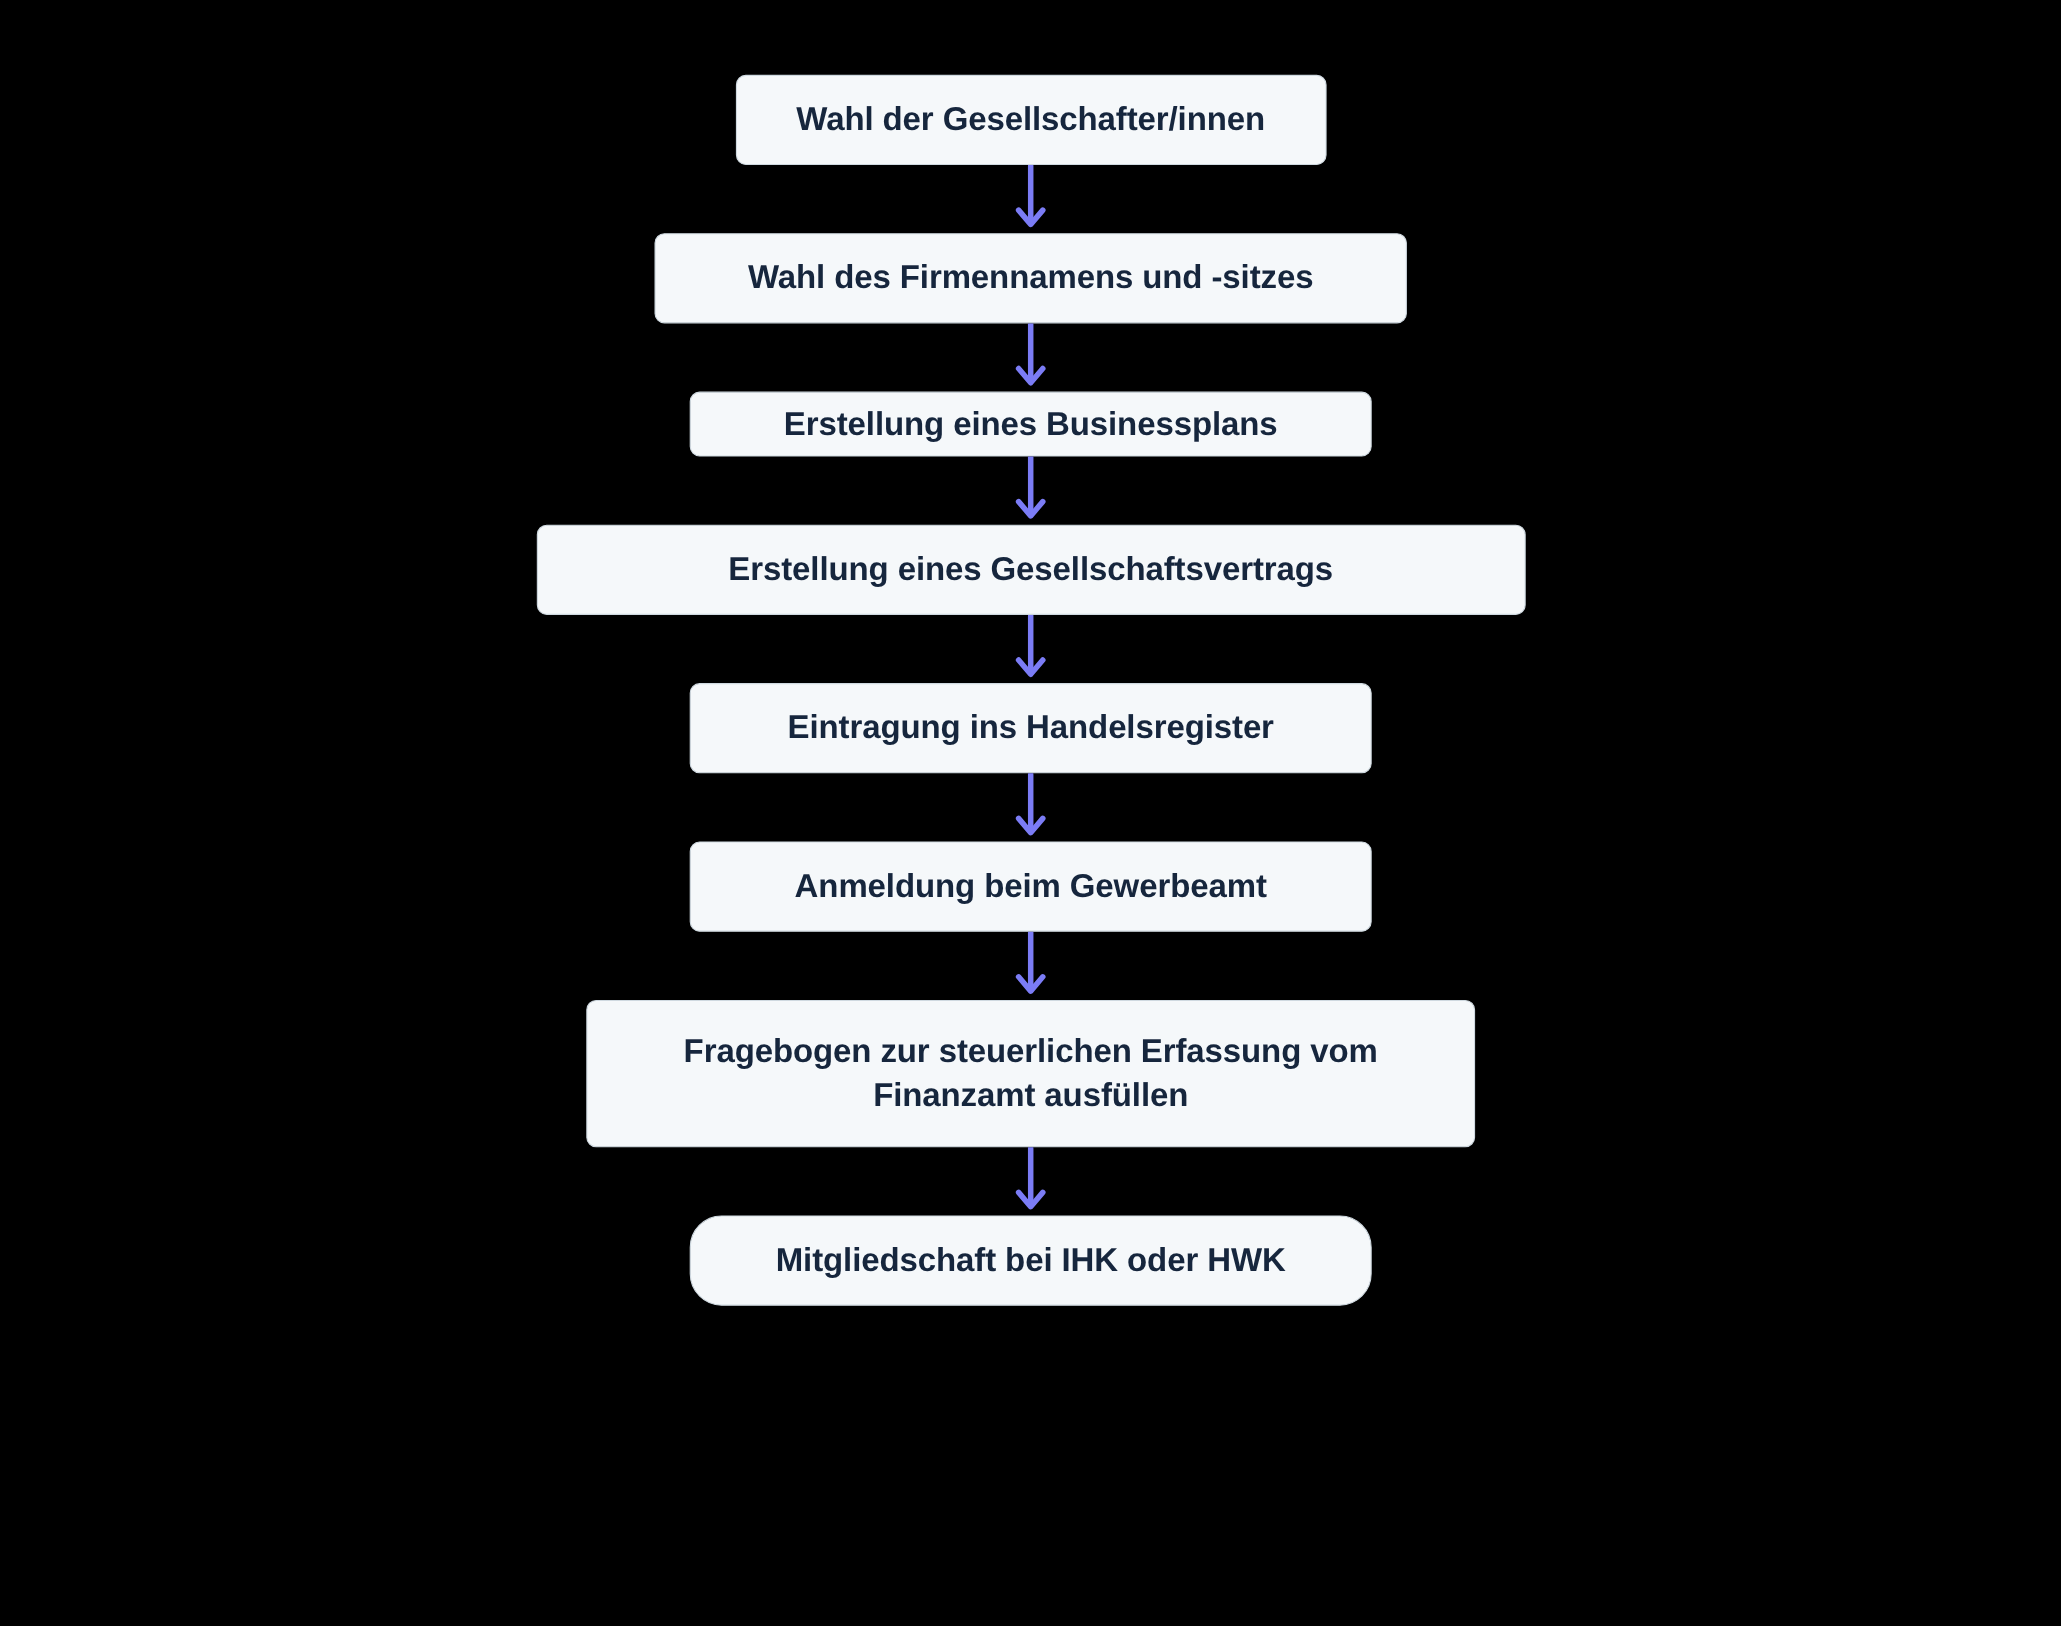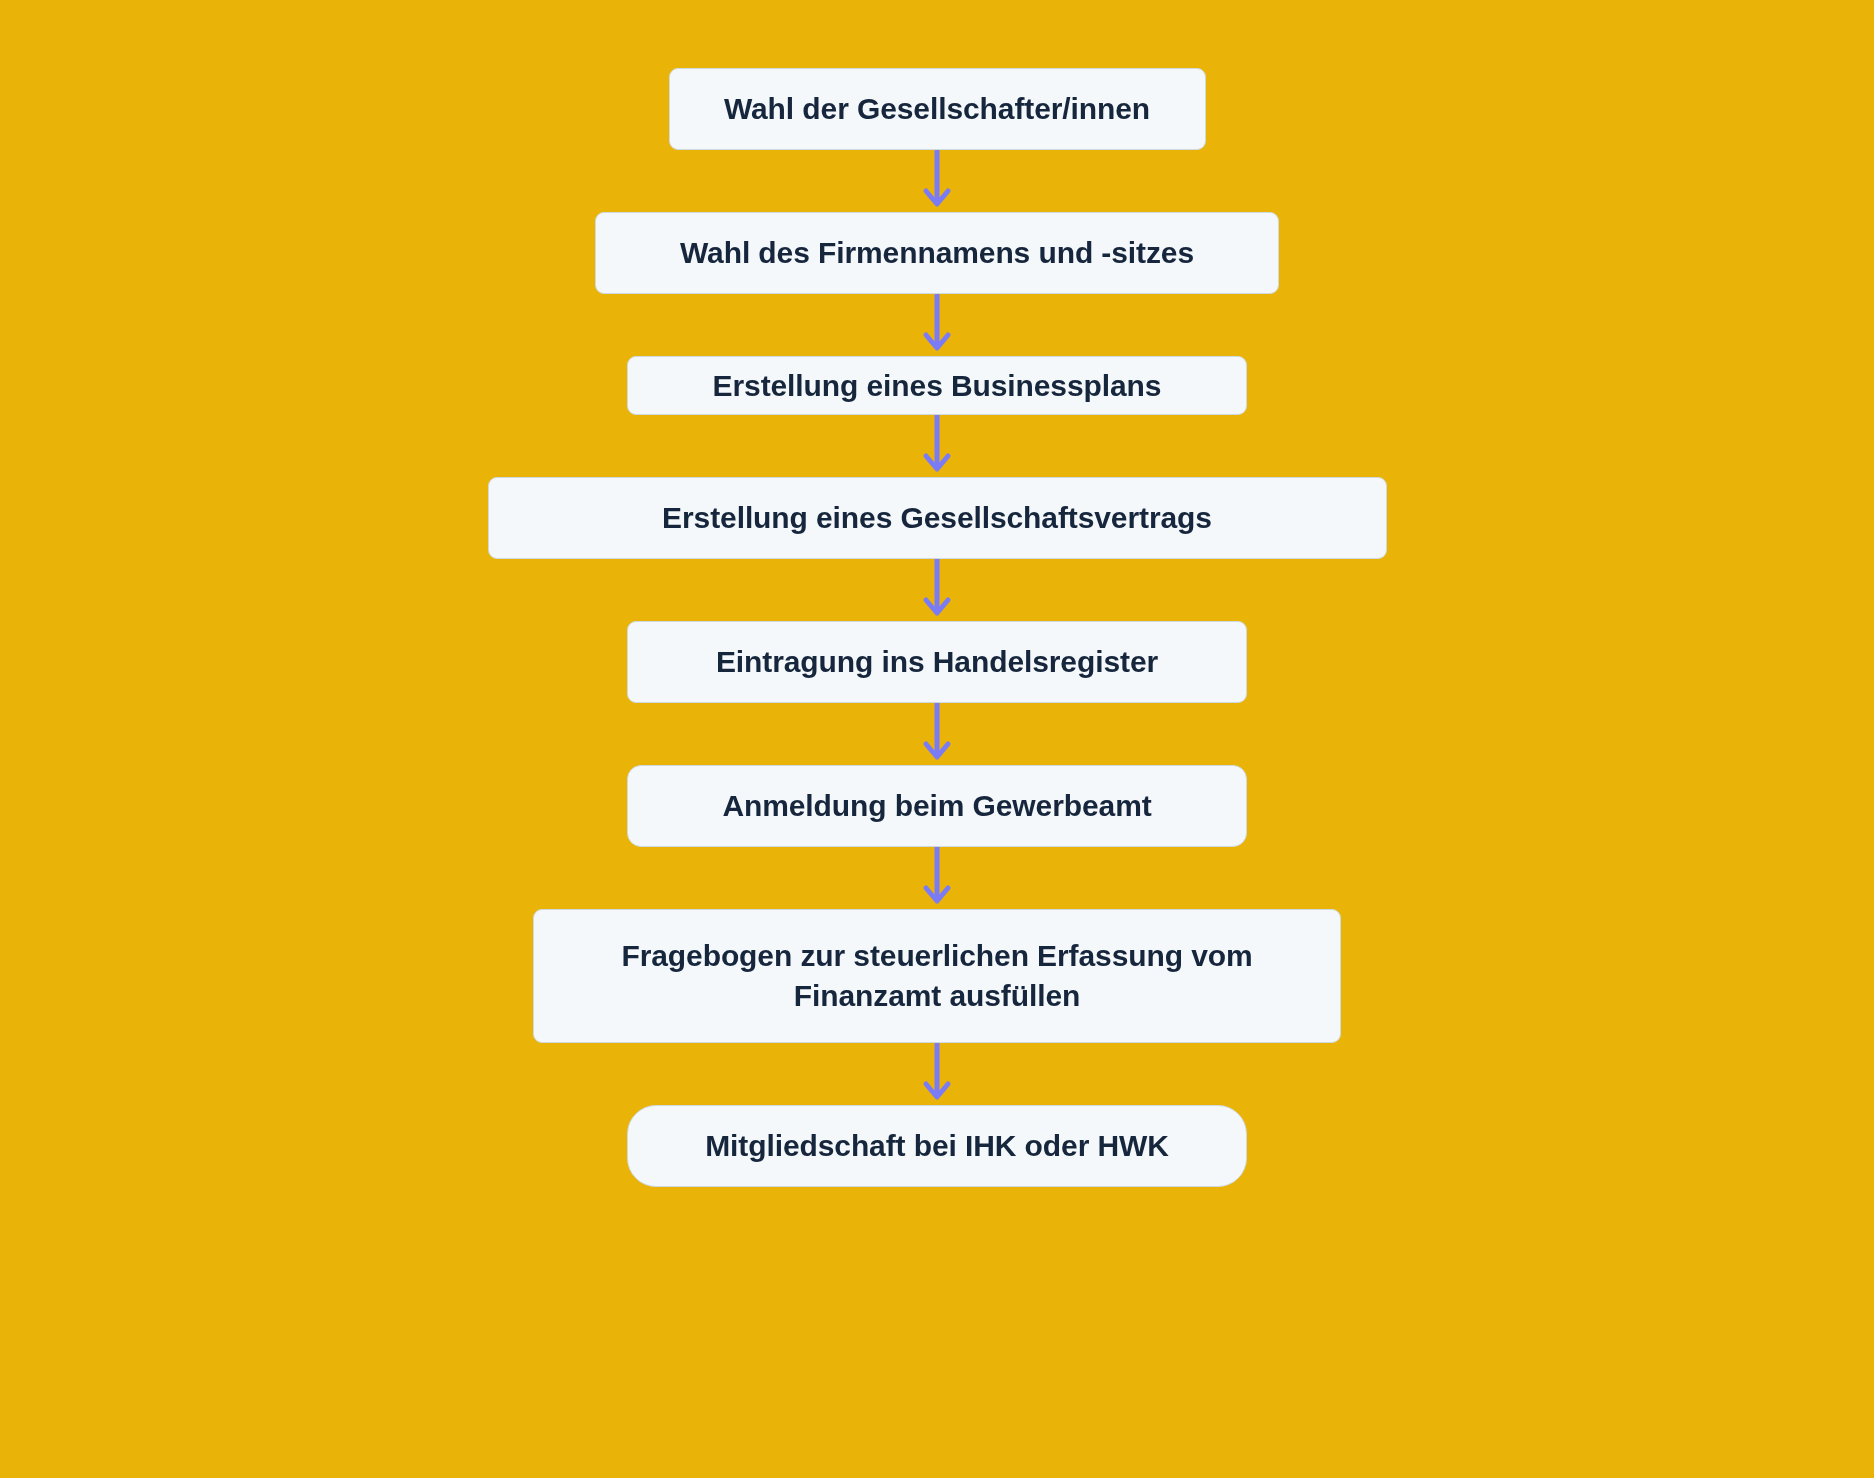--- a/index.html
+++ b/index.html
@@ -11,21 +11,21 @@
     width: 1874px;
     height: 1478px;
     font-family: "Liberation Sans", "DejaVu Sans", sans-serif;
     overflow: hidden;
   }
 
   #flowchart {
     position: relative;
     width: 1874px;
     height: 1478px;
-    background: #eab308;
+    background: #000000;
   }
 
   .flow-column {
     position: absolute;
     left: 0;
     top: 0;
     width: 1874px;
     display: flex;
     flex-direction: column;
     align-items: center;
@@ -99,21 +99,21 @@
       <polyline points="6,41 17,54 28,41"></polyline>
     </svg>
 
     <div class="node" style="width:620px;height:82px;text-align:center;">Eintragung ins Handelsregister</div>
 
     <svg class="connector" viewBox="0 0 34 62">
       <line x1="17" y1="1" x2="17" y2="52"></line>
       <polyline points="6,41 17,54 28,41"></polyline>
     </svg>
 
-    <div class="node" style="width:620px;height:82px;border-radius:14px;">Anmeldung beim Gewerbeamt</div>
+    <div class="node" style="width:620px;height:82px;">Anmeldung beim Gewerbeamt</div>
 
     <svg class="connector" viewBox="0 0 34 62">
       <line x1="17" y1="1" x2="17" y2="52"></line>
       <polyline points="6,41 17,54 28,41"></polyline>
     </svg>
 
     <div class="node" style="width:808px;height:134px;">Fragebogen zur steuerlichen Erfassung vom
 Finanzamt ausfüllen</div>
 
     <svg class="connector" viewBox="0 0 34 62">

